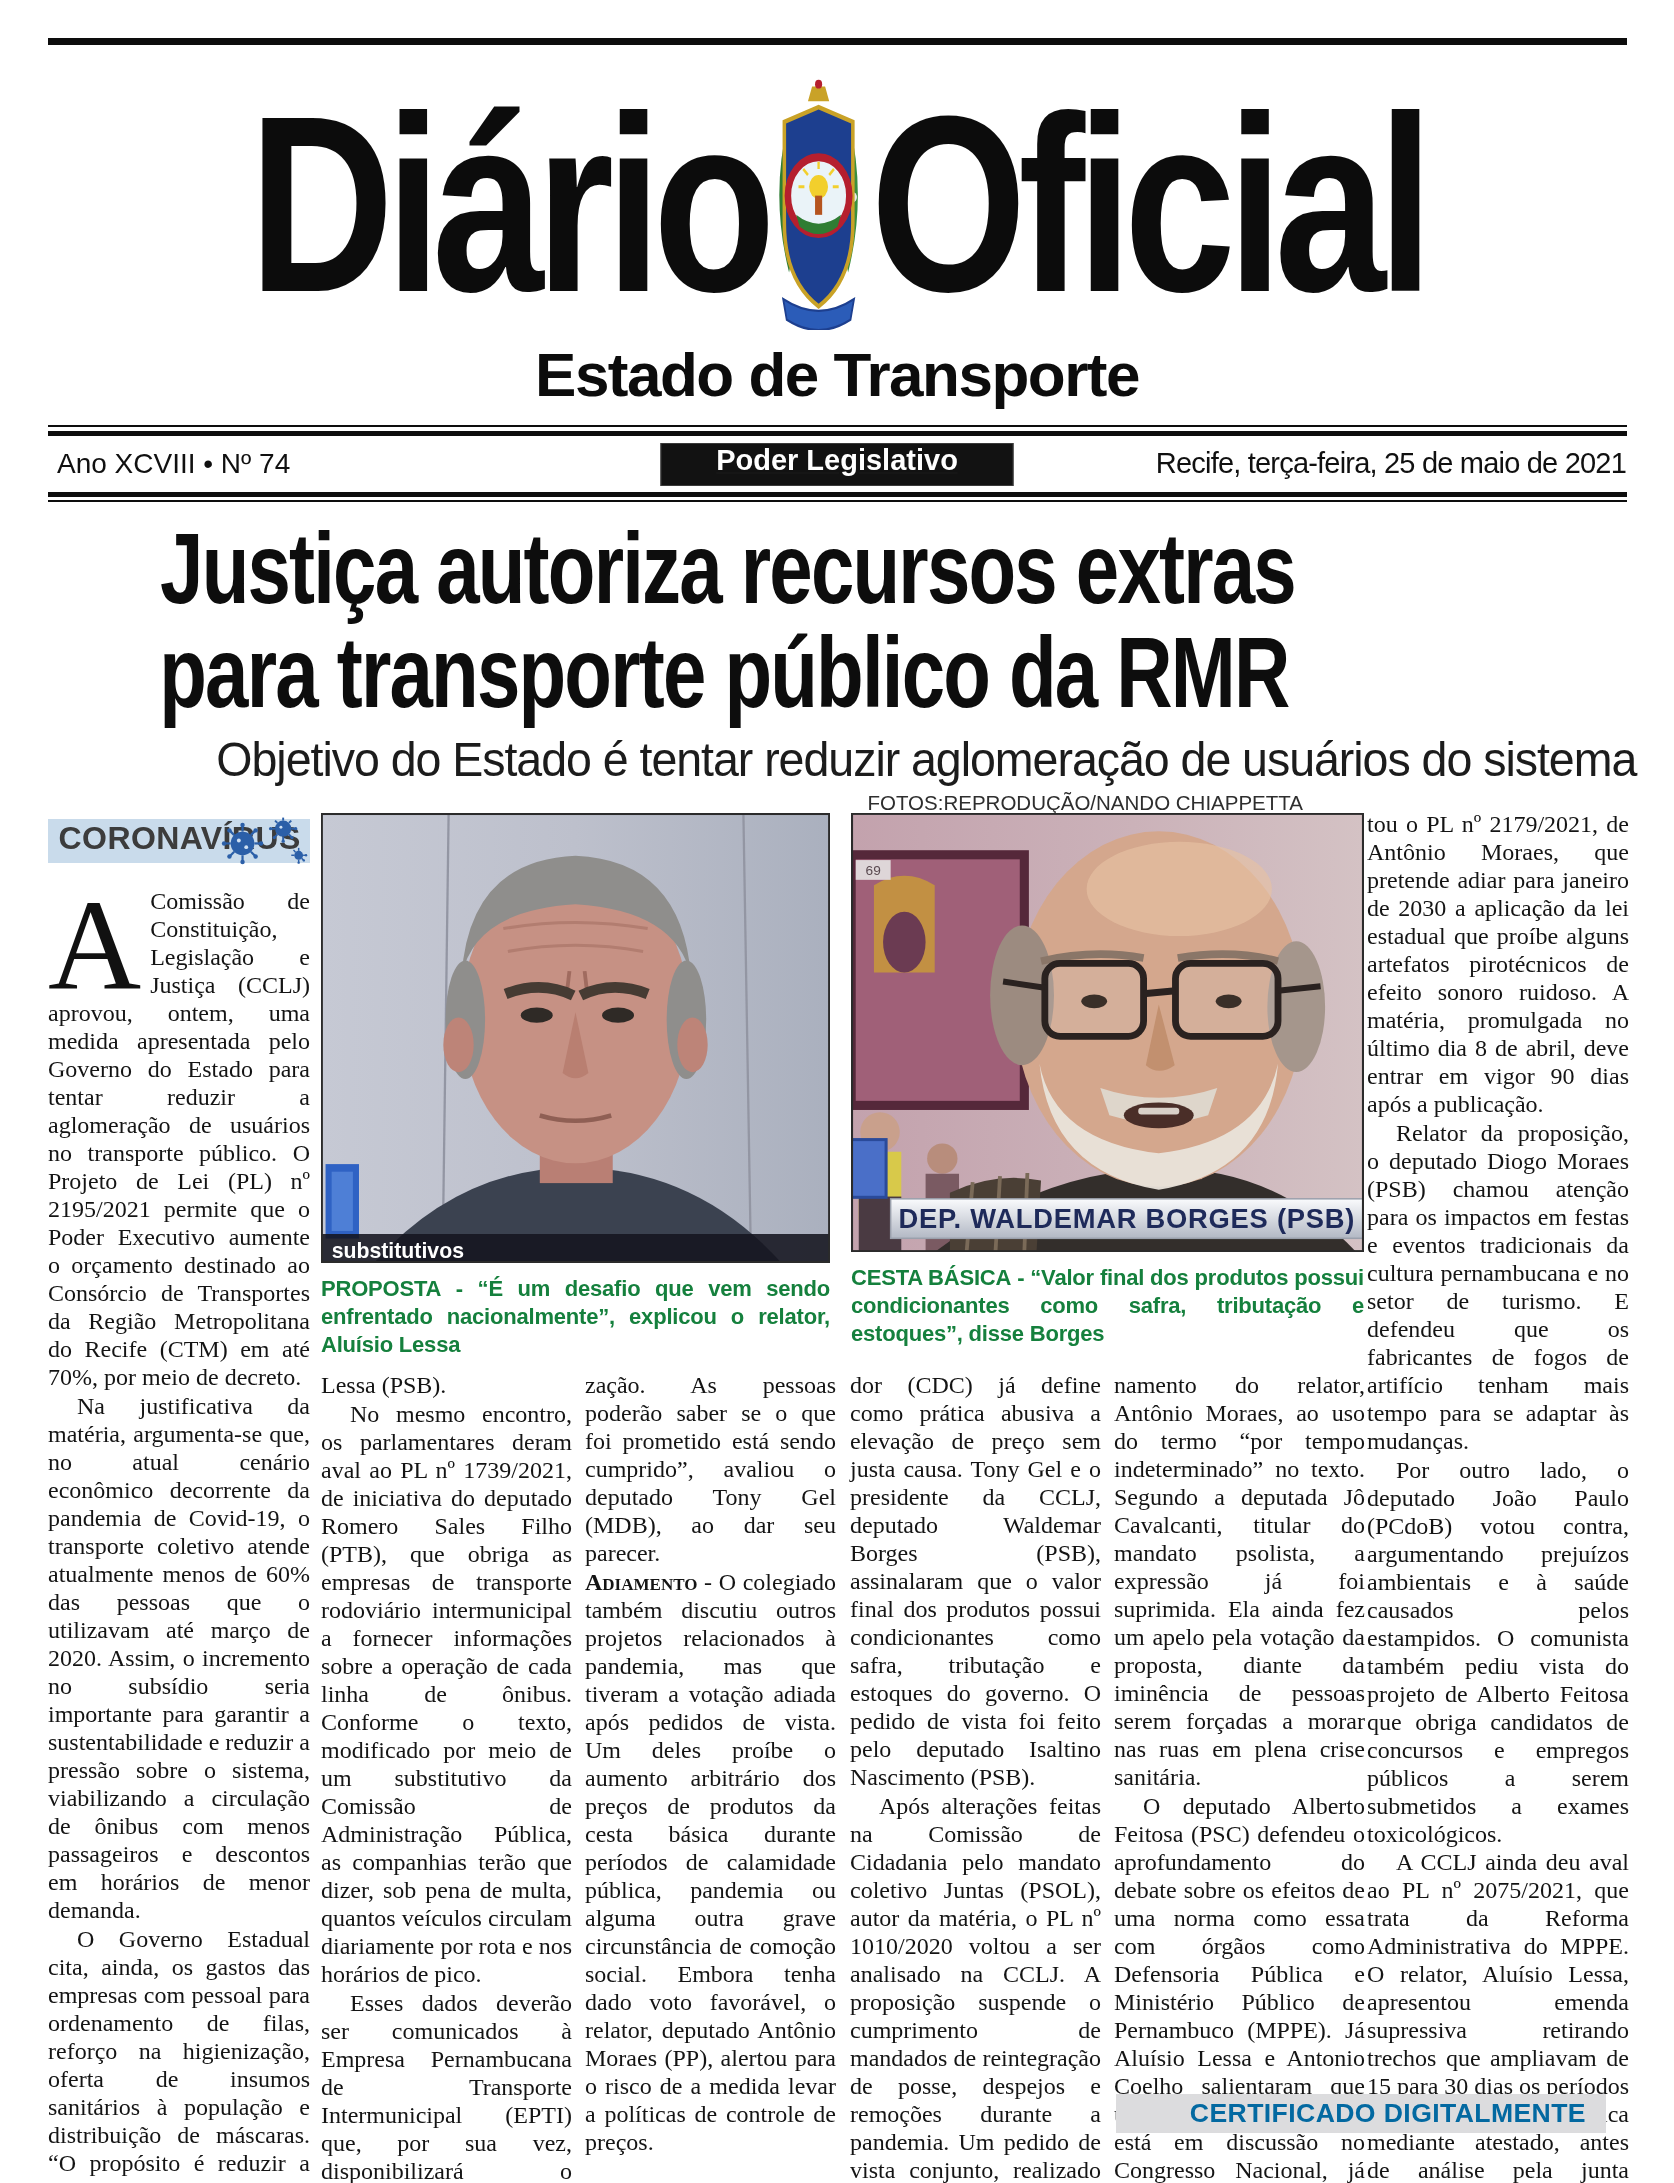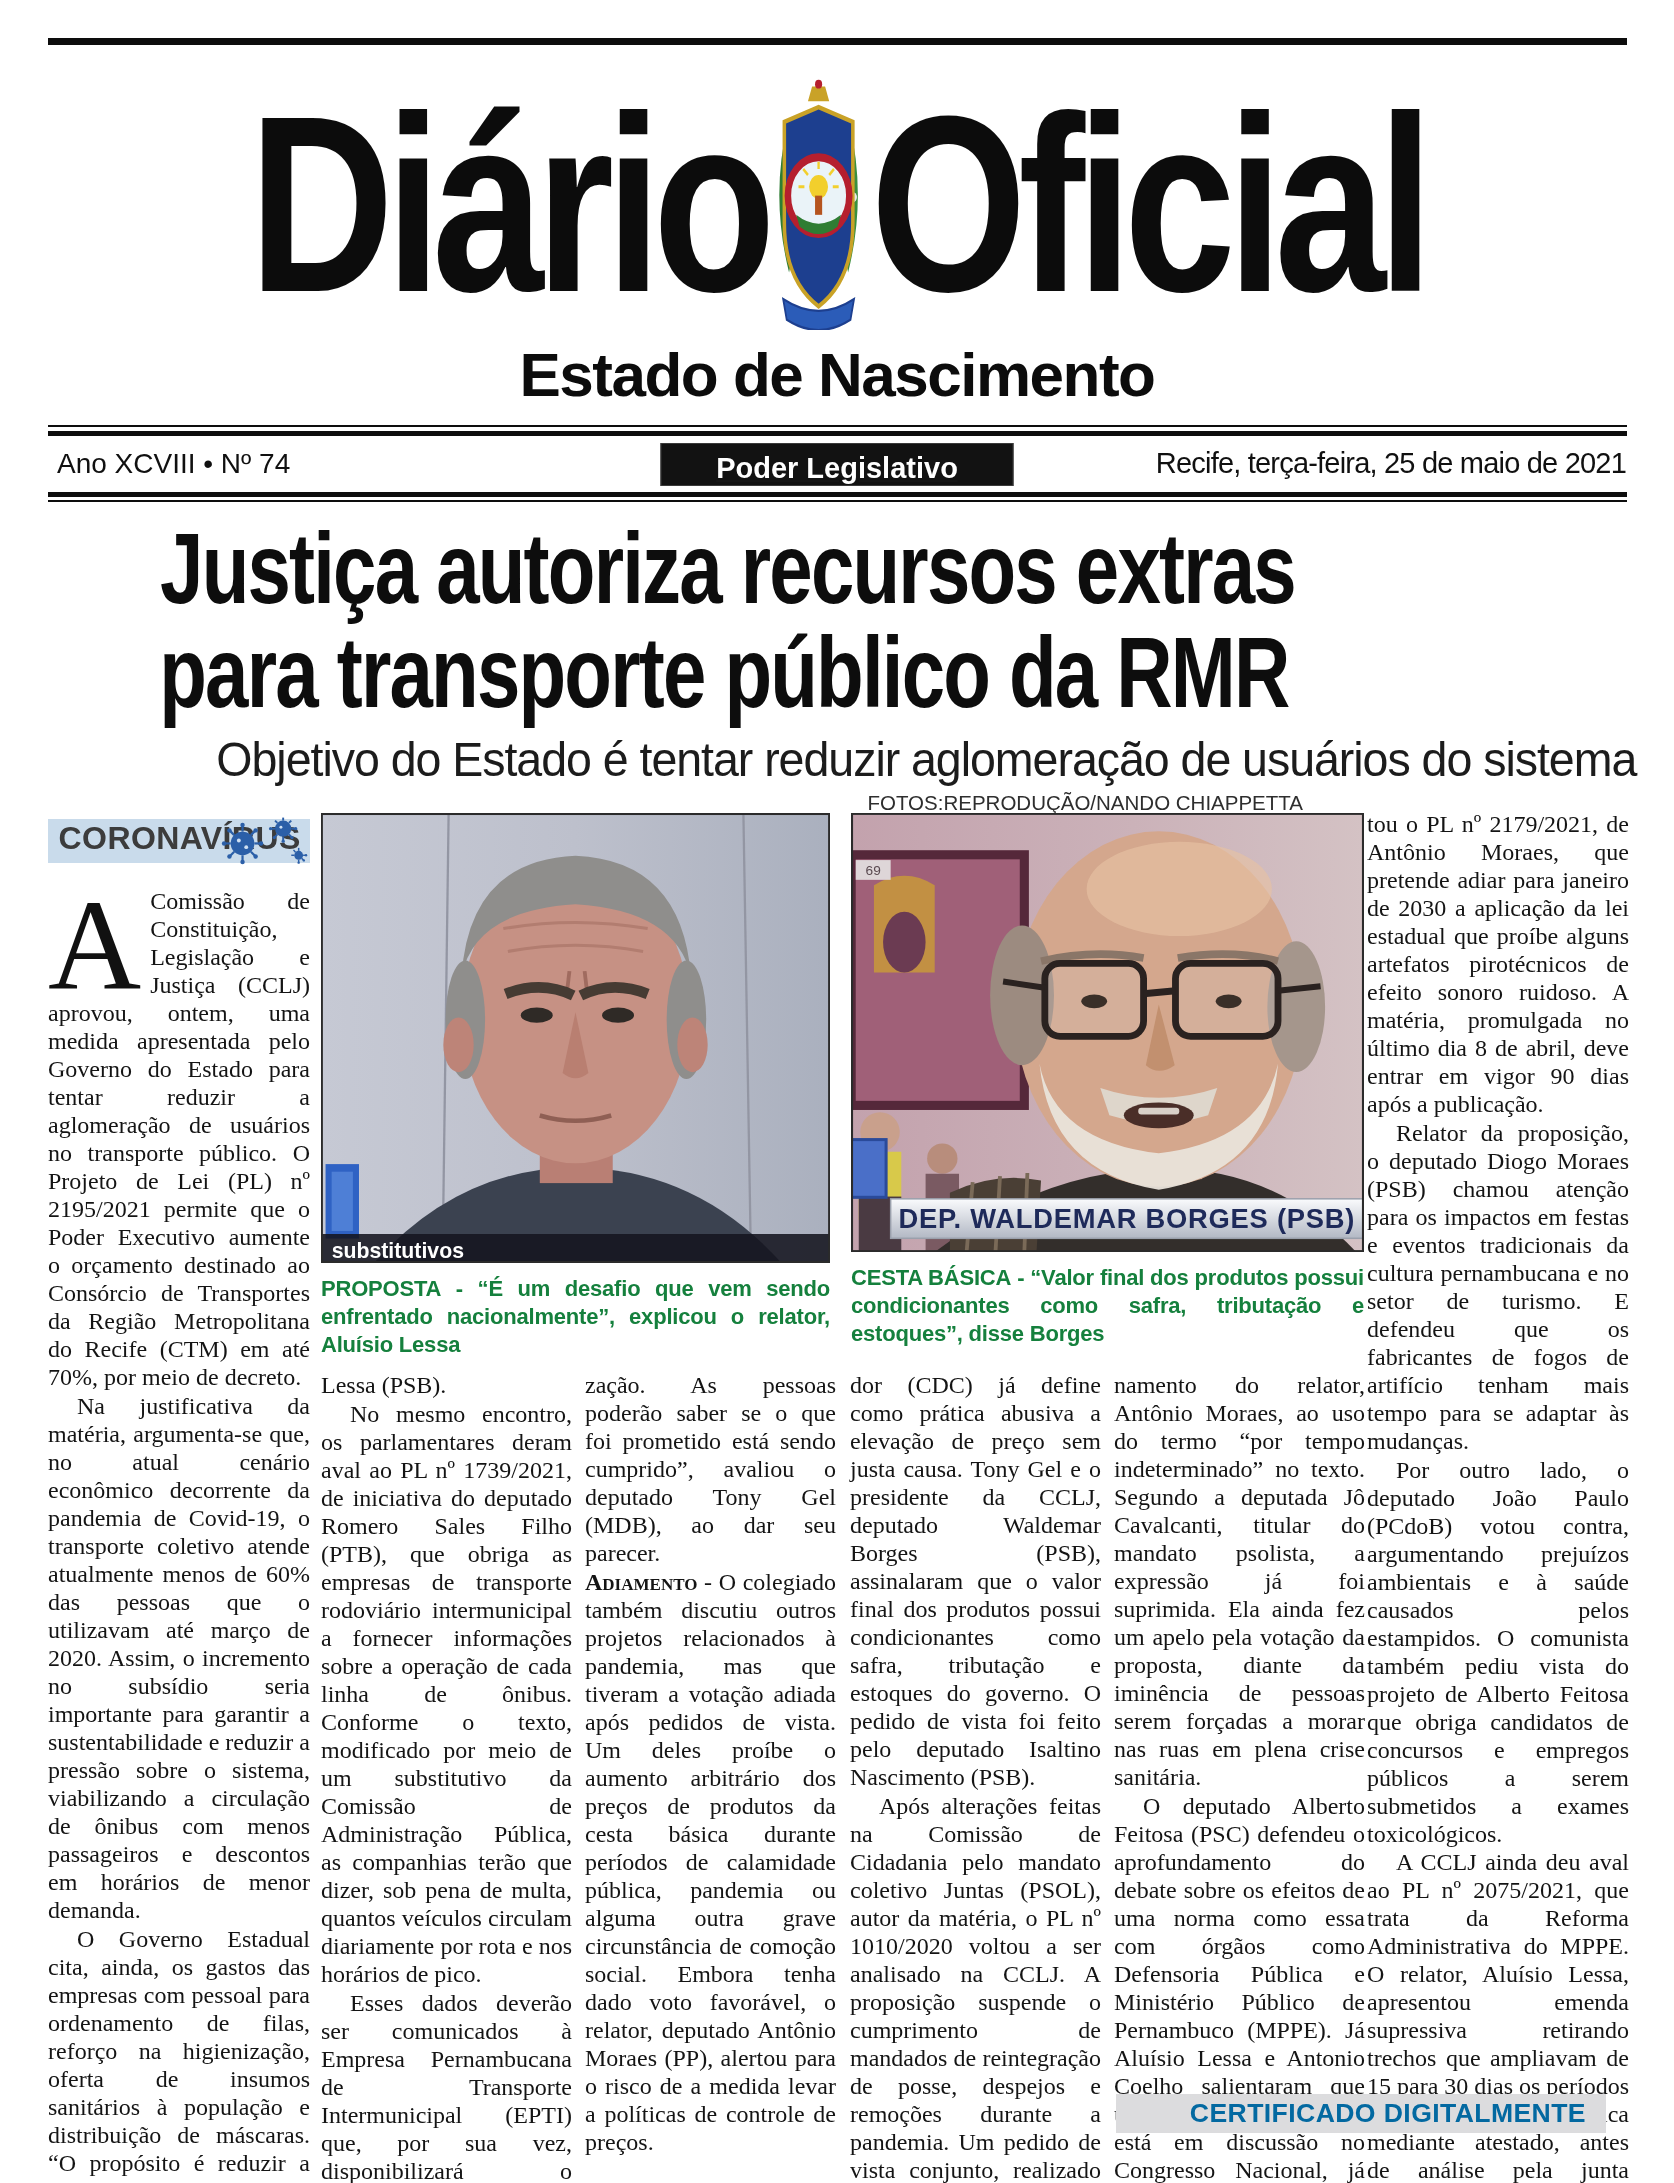--- a/index.html
+++ b/index.html
@@ -21,21 +21,21 @@
 
   
   .rule-t1{left:48px;top:425px;width:1579px;height:2.3px;background:#0d0d0d;}
   .rule-t2{left:48px;top:431px;width:1579px;height:5.3px;background:#0d0d0d;}
   .rule-b1{left:48px;top:492px;width:1579px;height:5.3px;background:#0d0d0d;}
   .rule-b2{left:48px;top:500px;width:1579px;height:2.3px;background:#0d0d0d;}
   .edition{left:57px;top:448px;font-family:"Liberation Sans",sans-serif;font-size:28px;color:#101010;}
   .issue-date{right:48px;top:447px;font-family:"Liberation Sans",sans-serif;font-size:29px;
               letter-spacing:-0.8px;color:#101010;}
   .section-badge{left:50%;top:443px;transform:translateX(-50%);width:351px;height:41px;background:#121212;
-                 border:1.5px solid #3a3a3a;display:flex;align-items:flex-end;justify-content:center;text-decoration:underline;}
+                 border:1.5px solid #3a3a3a;display:flex;align-items:flex-start;justify-content:center;text-decoration:underline;}
   .section-badge span{font-family:"Liberation Sans",sans-serif;font-weight:bold;font-size:29px;color:#ffffff;}
 
   
   .headline{left:0;top:516px;width:1674px;text-align:left;font-family:"Liberation Sans",sans-serif;
             font-weight:bold;color:#0d0d0d;}
   .headline .hl{display:block;font-size:100px;line-height:1.04;letter-spacing:-2.3px;}
   .headline .hl>span{display:inline-block;transform:scaleX(.78);transform-origin:center;white-space:nowrap;}
   .subheadline{left:0;top:731px;width:1674px;text-align:right;font-family:"Liberation Sans",sans-serif;
                font-size:49px;letter-spacing:-1.1px;color:#1c1c1c;}
   .subheadline>span{display:inline-block;transform:scaleX(.95);transform-origin:center;white-space:nowrap;}
@@ -99,21 +99,21 @@
           <line x1="104" y1="146" x2="114" y2="146"></line>
         <line x1="56" y1="146" x2="46" y2="146"></line>
       </g>
       <rect x="74" y="158" width="12" height="26" fill="#b5541f"></rect>
       <path d="M42,184 Q80,208 118,184 L112,200 Q80,220 48,200 Z" fill="#2f7d33"></path>
       <path d="M20,298 Q80,330 140,298 L134,326 Q80,354 26,326 Z" fill="#2b5cb8" stroke="#1d3f8f" stroke-width="3"></path>
     </svg>
     <span class="mast-word">Oficial</span>
   </div>
 </header>
-<div class="abs mast-sub">Estado de Nascimento</div>
+<div class="abs mast-sub">Estado de Transporte</div>
 
 <div class="abs rule-t1"></div>
 <div class="abs rule-t2"></div>
 <div class="abs edition">Ano XCVIII • Nº 74</div>
 <div class="abs section-badge">
   <span>Poder Legislativo</span>
 </div>
 <div class="abs issue-date">Recife, terça-feira, 25 de maio de 2021</div>
 <div class="abs rule-b1"></div>
 <div class="abs rule-b2"></div>

